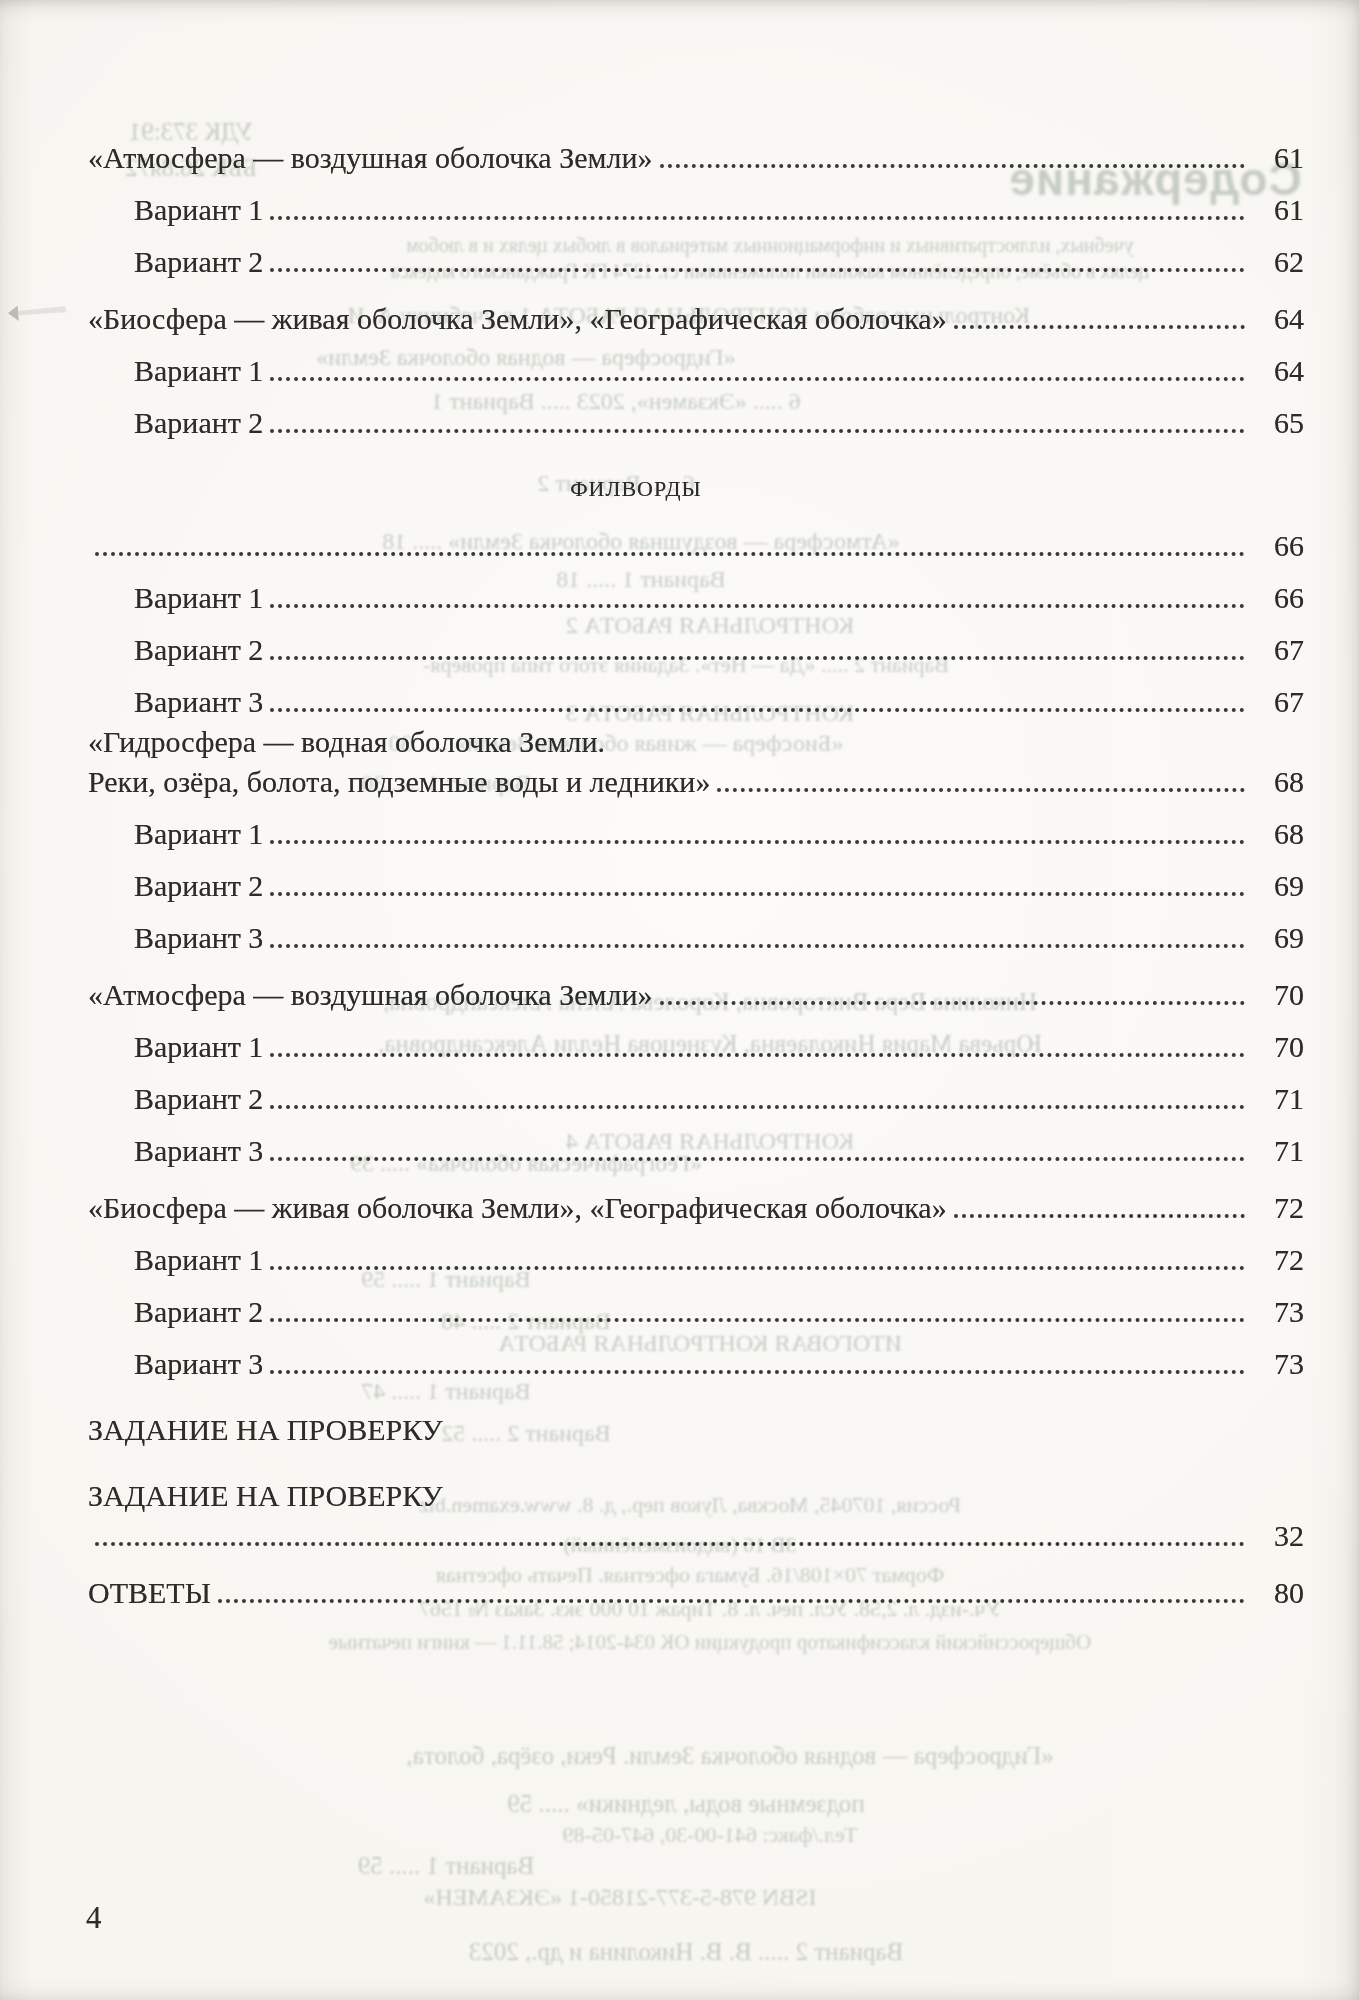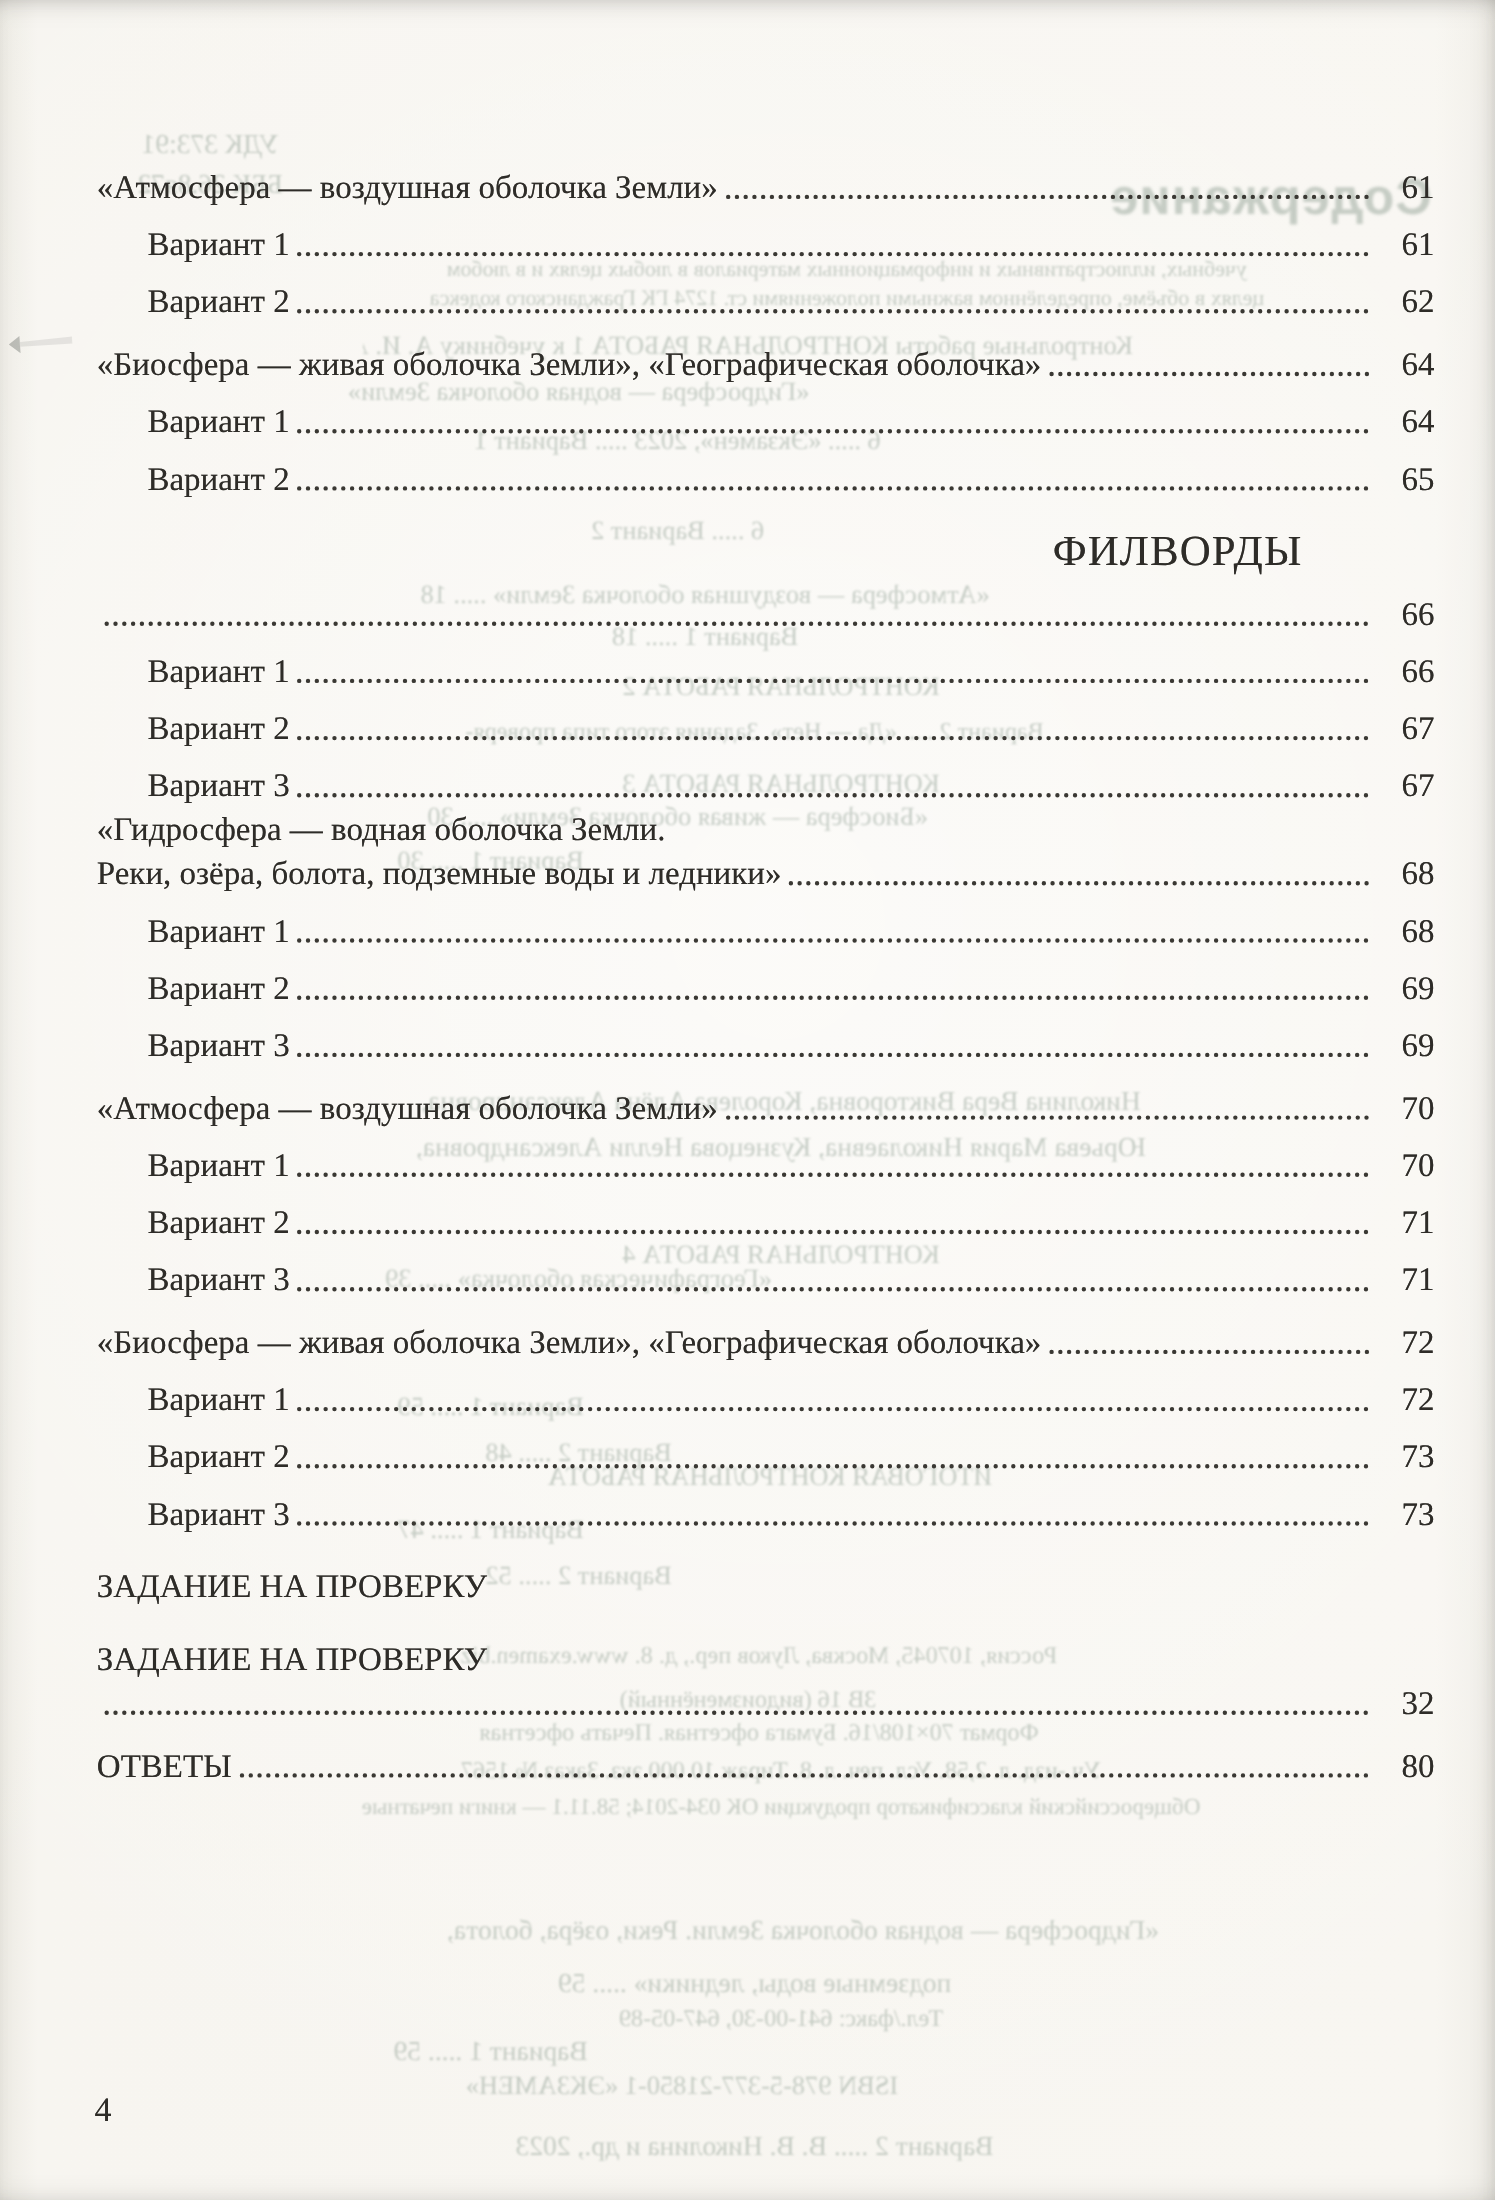--- a/index.html
+++ b/index.html
@@ -37,21 +37,21 @@
   .bleed.bold{font-weight:bold;font-family:"Liberation Sans","DejaVu Sans",sans-serif;filter:blur(1.6px);letter-spacing:1px;}
   .pencil-mark{
     position:absolute;left:8px;top:304px;width:58px;height:16px;opacity:.45;filter:blur(.7px);
     background:linear-gradient(90deg,rgba(90,95,90,.8) 0 10px,rgba(120,125,120,.35) 10px 100%);
     clip-path:polygon(0 45%,18% 0,18% 35%,100% 25%,100% 65%,18% 62%,18% 100%);
     transform:rotate(-4deg);
   }
 
   
   .toc{
-    position:absolute;left:88px;top:13px;width:1216px;padding-top:119px;
+    position:absolute;left:88px;top:0;width:1216px;padding-top:119px;
   }
   .row{
     display:flex;align-items:flex-end;
     font-size:30px;line-height:36px;
     margin-top:16px;
     text-shadow:0 0 .5px rgba(46,44,40,.65);
   }
   .row.entry{margin-top:21px;}
   .row.variant{padding-left:46px;}
   .row.first-line{margin-top:4px;}
@@ -59,21 +59,21 @@
   .row.gap-big{margin-top:30px;}
   .row.gap-answers{}
   .label{white-space:nowrap;}
   .leader{
     flex:1 1 auto;min-width:18px;height:0;
     border-bottom:4px dotted #3a3833;
     margin:0 9px 8px 7px;
   }
   .pagenum{min-width:50px;text-align:right;white-space:nowrap;}
   .section-heading{
-    text-align:right;font-size:39px;line-height:36px;
+    text-align:center;font-size:22px;line-height:36px;
     margin:30px 120px 7px 0;letter-spacing:1px;
     text-shadow:0 0 .5px rgba(46,44,40,.65);
   }
   .footer-num{
     position:absolute;left:86px;top:1900px;font-size:31px;
     text-shadow:0 0 .5px rgba(46,44,40,.65);
   }
 </style>
 </head>
 <body>

